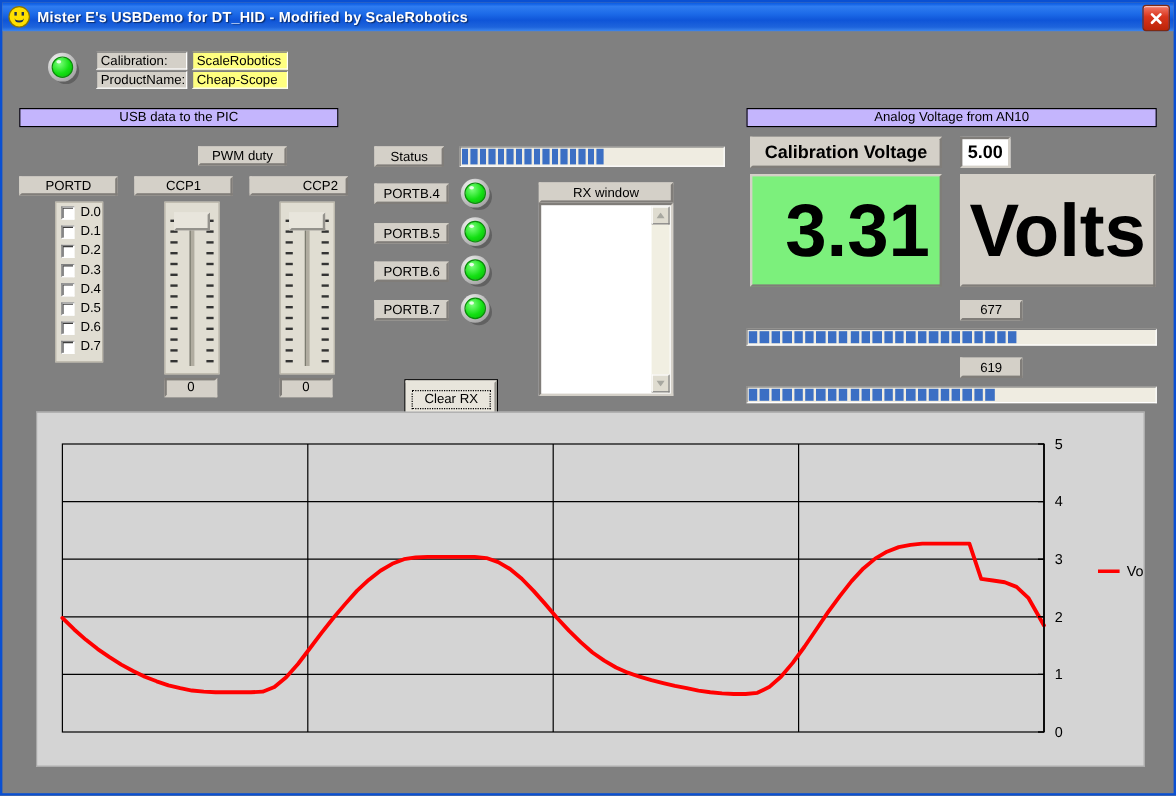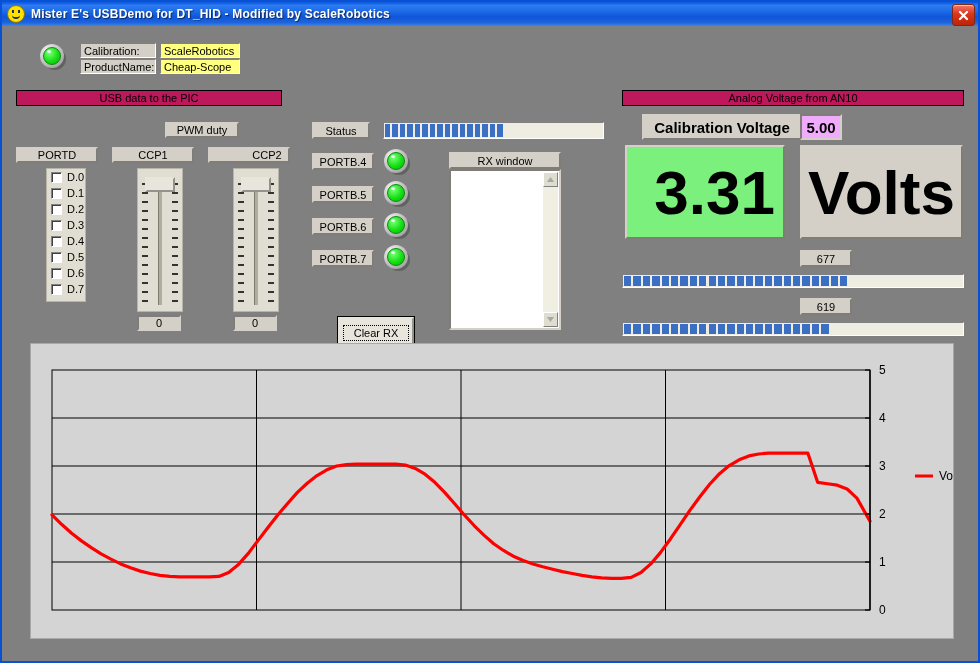--- a/index.html
+++ b/index.html
@@ -32,39 +32,39 @@
     display:flex;align-items:center;justify-content:center;cursor:pointer;}
   #close-btn svg{display:block;}
 
   
   .lbl{
     background:#d4d0c8;border:2px outset #d4d0c8;
     font-size:11px;color:#000;display:flex;align-items:center;justify-content:center;
     box-sizing:border-box;text-align:center;
   }
   .yellowbar{
-    background:#be185d;border:1px solid #000;font-size:11px;color:#000;
+    background:#c4b5fd;border:1px solid #000;font-size:11px;color:#000;
     display:flex;align-items:center;justify-content:center;box-sizing:border-box;
   }
   .sunken{
     background:#d4d0c8;border:2px inset #d4d0c8;box-sizing:border-box;
     display:flex;align-items:center;justify-content:center;font-size:11px;
   }
   .field{
     background:#ffff80;border:1px solid;border-color:#808080 #ffffff #ffffff #808080;
     font-size:11px;color:#000;display:flex;align-items:center;
     padding-left:3px;box-sizing:border-box;
   }
   .fieldgray{
     background:#d4d0c8;border:1px solid;border-color:#808080 #ffffff #ffffff #808080;
     font-size:11px;color:#000;display:flex;align-items:center;
     padding-left:3px;box-sizing:border-box;
   }
   .white-in{
-    background:#f0abfc;border:2px inset #d4d0c8;box-sizing:border-box;
+    background:#ffffff;border:2px inset #d4d0c8;box-sizing:border-box;
     font-size:12px;font-weight:bold;display:flex;align-items:center;
     justify-content:center;color:#000;
   }
 
   
   .led{position:relative;width:26px;height:26px;}
   .led .shadow{position:absolute;left:4px;top:4px;width:22px;height:22px;
     border-radius:50%;background:rgba(40,40,40,.35);}
   .led .ring{position:absolute;left:0;top:0;width:24px;height:24px;border-radius:50%;
     background:radial-gradient(circle at 32% 28%,#f2f2f2,#b8b8b8 60%,#8d8d8d 100%);}
@@ -343,21 +343,21 @@
           <svg width="7" height="5" viewBox="0 0 7 5">
               <path d="M0 0 L7 0 L3.5 5 Z" fill="#a8a8a0"></path>
             </svg>
         </div>
       </div>
     </div>
   </div>
 
   <div class="yellowbar" style="position:absolute;left:620px;top:88px;width:342px;height:16px;">Analog Voltage from AN10</div>
 
-  <div class="lbl" style="position:absolute;left:623px;top:112px;width:160px;height:26px;font-size:15px;font-weight:bold;margin-left:17px;">Calibration Voltage</div>
+  <div class="lbl" style="position:absolute;left:623px;top:112px;width:160px;height:26px;font-size:15px;font-weight:bold;">Calibration Voltage</div>
   <div class="white-in" style="position:absolute;left:798px;top:112px;width:42px;height:26px;font-size:15px;">5.00</div>
 
   <div class="bigbox" id="voltage-readout" style="position: absolute; left: 623px; top: 143px; width: 160px; height: 94px; font-size: 62px; padding-right: 8px; background: rgb(124, 240, 124);">3.31</div>
   <div class="bigbox" style="position:absolute;left:798px;top:143px;width:163px;height:94px;
               background:#d4d0c8;font-size:62px;justify-content:center;">Volts</div>
 
   <div class="lbl" style="position:absolute;left:798px;top:248px;width:52px;height:17px;">677</div>
   <div class="pbar" id="an0-bar" style="position:absolute;left:620px;top:272px;width:342px;height:14px;">
       <i style="left: 1px; width: 7.38889px; background: rgb(59, 111, 196);"></i>
       <i style="left: 10.3889px; width: 7.38889px; background: rgb(59, 111, 196);"></i>

